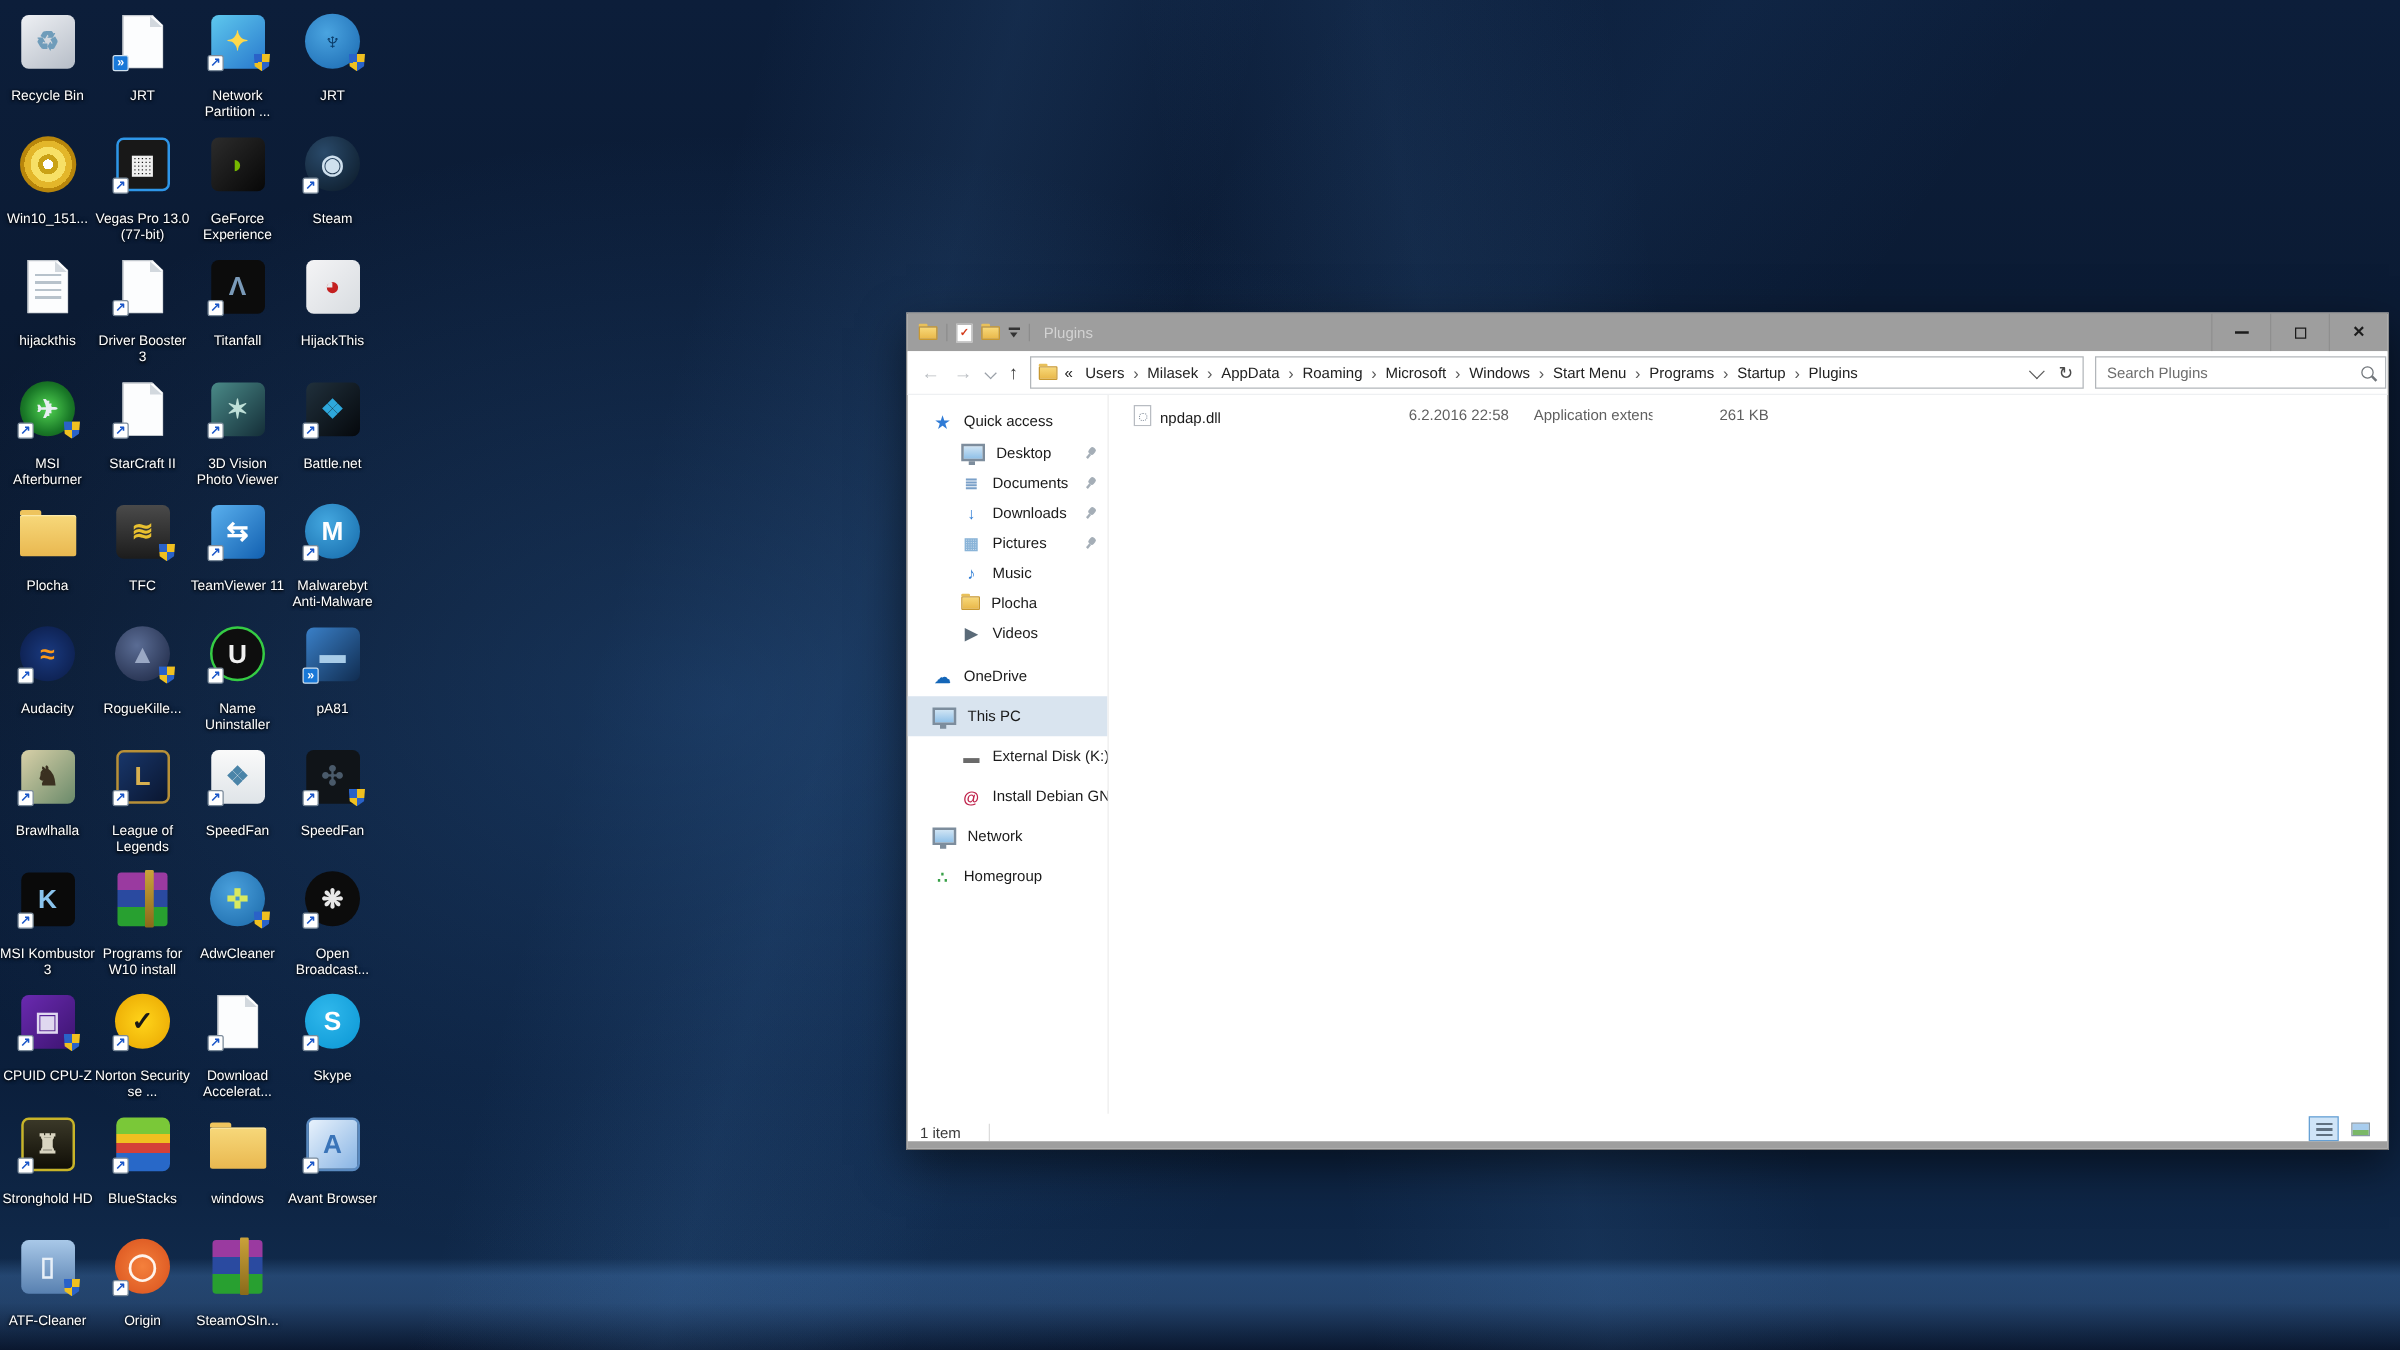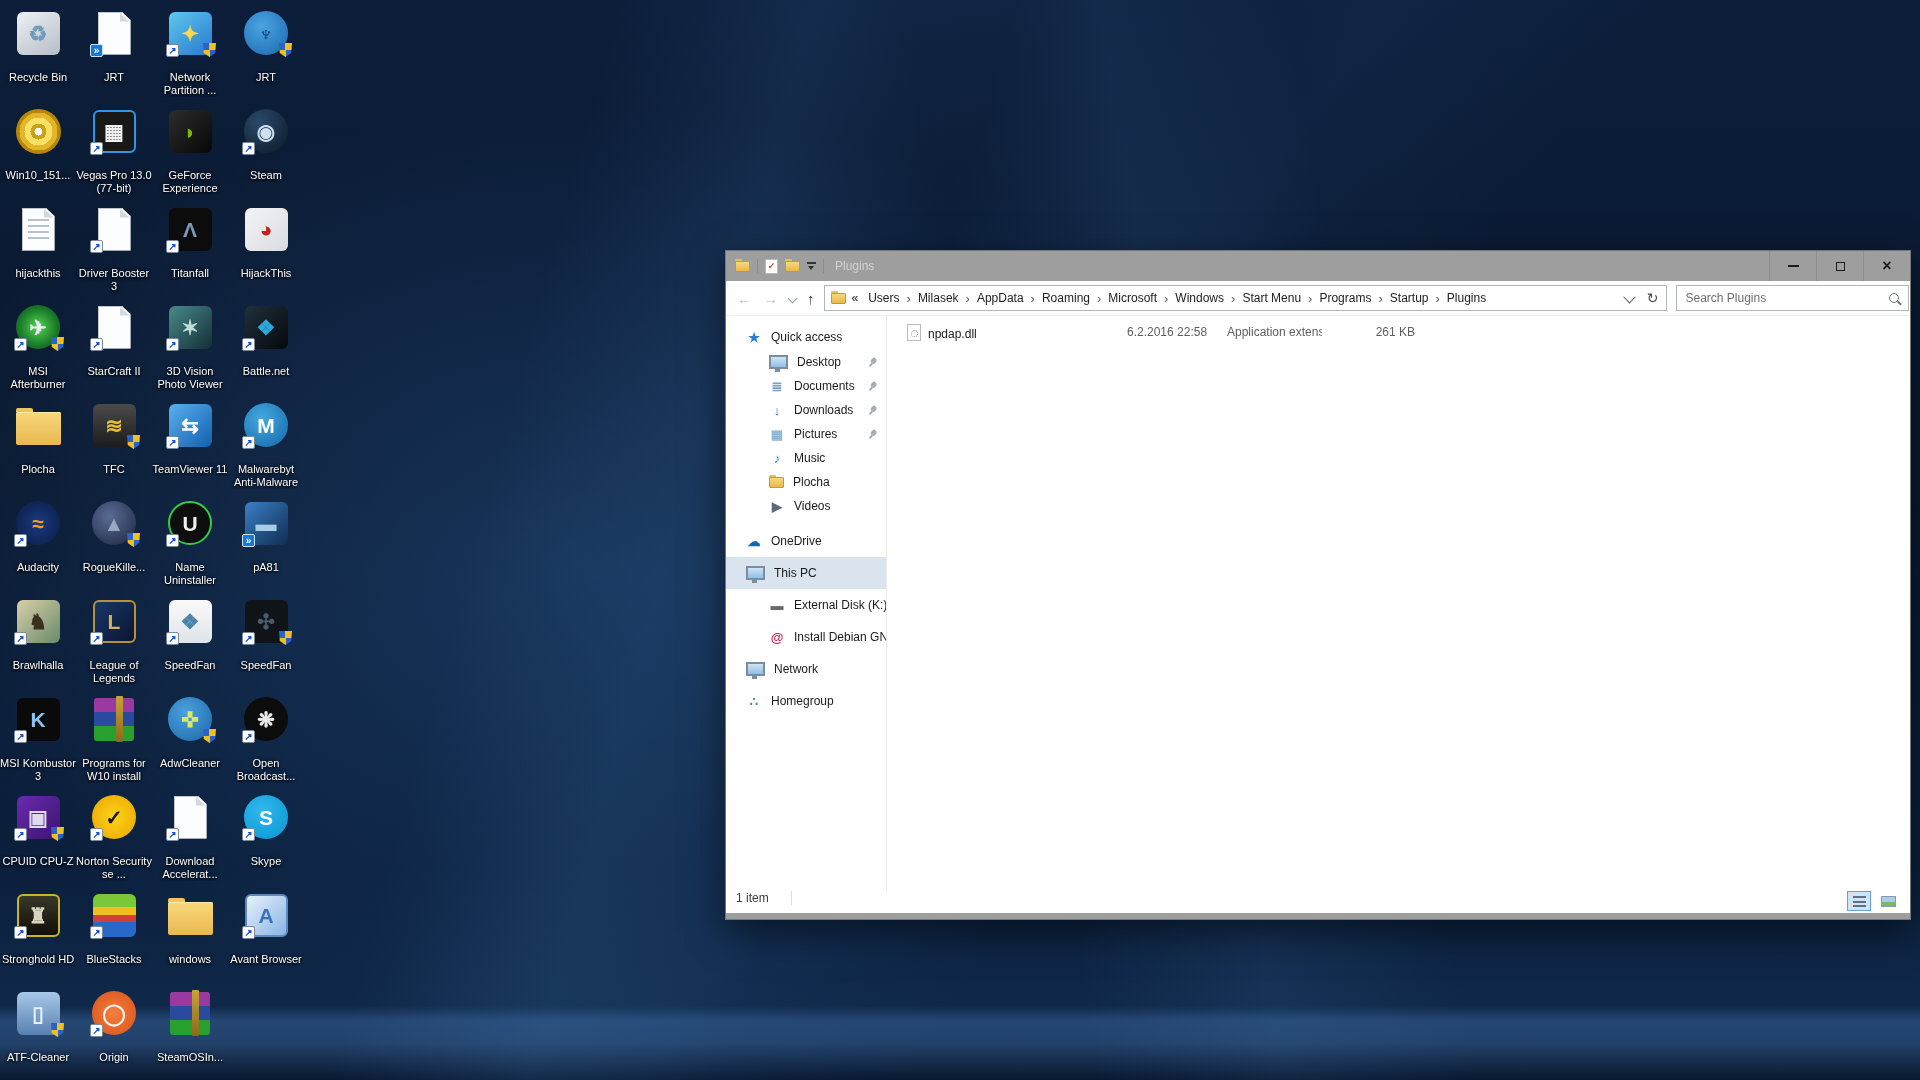--- a/index.html
+++ b/index.html
@@ -126,21 +126,21 @@
   .col-0{width:220px}.col-1{width:100px}.col-2{width:103px}.col-3{width:149px;border-right:none}
   .filerow{display:flex;height:26px;align-items:center;margin-left:12px;margin-top:3px;width:574px}
   .fcell{display:flex;align-items:flex-end;padding-left:8px;box-sizing:border-box;overflow:hidden;white-space:nowrap}
   .fcell.muted{color:#5f5f5f}
   .fcell.size{justify-content:flex-end;padding-right:56px}
   .file-ico{width:14px;height:17px;background:#fff;border:1px solid #b8bcc2;position:relative;margin-right:7px;
     flex:0 0 auto;box-sizing:border-box}
   .file-ico::after{content:"";position:absolute;left:2.5px;top:5px;width:7px;height:7px;
     border:1.5px dotted #8a94a0;border-radius:50%;box-sizing:border-box}
 
-  .statusbar{height:22px;display:flex;align-items:flex-start;padding:0 10px;color:#3a3a3a;flex:0 0 auto}
+  .statusbar{height:22px;display:flex;align-items:flex-end;padding:0 10px;color:#3a3a3a;flex:0 0 auto}
   .status-sep{width:1px;height:14px;background:#dcdcdc;margin-left:22px}
   .viewbtns{margin-left:auto;display:flex;gap:5px;align-items:center}
   .vb{width:24px;height:20px;display:flex;align-items:center;justify-content:center;box-sizing:border-box}
   .vb.sel{background:#cfe4f7;border:1px solid #66a0d4}
   .ic-details{width:13px;height:11px;background:
     repeating-linear-gradient(180deg,#5f7080 0 2px,transparent 2px 4.5px)}
   .ic-thumb{width:15px;height:11px;border:1px solid #8a9aa8;box-sizing:border-box;
     background:linear-gradient(180deg,#a8cdee 0 55%,#7ab868 55%)}
   .framebottom{height:6px;background:#9e9e9e;flex:0 0 auto}
 </style>

